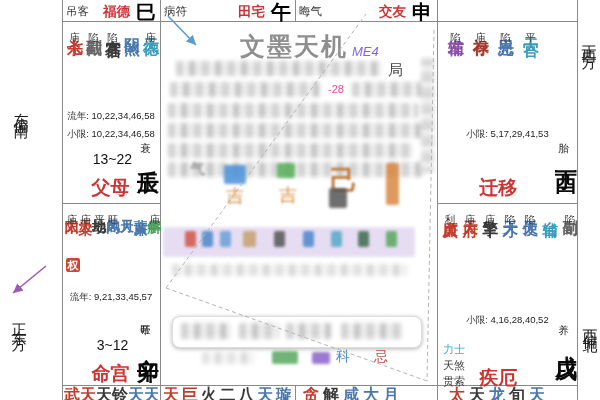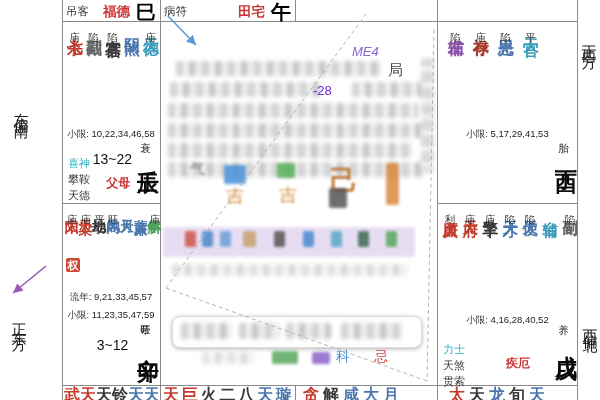--- a/index.html
+++ b/index.html
@@ -25,21 +25,21 @@
   .scol{display:flex;flex-direction:column;align-items:center;}
   .p5 .scol{width:19px}.p4 .scol{width:25px}.p7w .scol{width:20px}.p7t .scol{width:13.8px}
   .sname{writing-mode:vertical-rl;text-orientation:upright;font-weight:bold;font-size:16px;line-height:1.05;letter-spacing:1px;}
   .p7t .sname{font-size:14px}.p7w .sname{font-size:15.5px}
   .sbright{font-size:10.5px;color:#333;margin-top:3px;height:12px;}
   .ln-row{position:absolute;left:0;width:100%;text-align:center;font-size:9.5px;color:#222;white-space:nowrap;}
   .lbl{color:#333;}
   .gods{position:absolute;left:6px;top:133px;}
   .god{font-size:11px;line-height:16px;color:#333;white-space:nowrap;}
   .age{position:absolute;left:24%;width:55%;top:129px;text-align:center;font-size:14px;color:#111;}
-  .pname{position:absolute;left:30%;width:55%;top:153px;text-align:center;font-size:12px;font-weight:bold;color:var(--accent);}
+  .pname{position:absolute;left:30%;width:55%;top:153px;font-size:19px;font-weight:bold;color:var(--accent);}
   .stage{position:absolute;right:9px;top:112px;font-size:10.5px;color:#222;}
   .pillar{position:absolute;right:1px;top:131px;font-size:22px;font-weight:bold;color:#0a0a0a;letter-spacing:3px;}
   .hua{position:absolute;left:4px;top:54px;width:14px;height:14px;background:#cf4433;color:#fff;
        font-size:11px;line-height:14px;text-align:center;border-radius:2px;font-weight:bold;}
   
   .bcell{position:absolute;top:386px;height:14px;overflow:hidden;display:flex;}
   .bchar{font-size:16px;font-weight:bold;line-height:1.1;}
   
   .c-red{color:var(--red)} .c-darkred{color:var(--darkred)} .c-blue{color:var(--blue)}
   .c-teal{color:var(--teal)} .c-green{color:var(--green)} .c-purple{color:var(--purple)}
@@ -84,20 +84,25 @@
     <div class="tcell pos-c1">
         <span class="tgod">吊客</span>
         <span class="tname">福德</span>
         <span class="tbranch">巳</span>
       </div>
       <div class="tcell pos-c2">
         <span class="tgod">病符</span>
         <span class="tname">田宅</span>
         <span class="tbranch">午</span>
       </div>
+      <div class="tcell pos-c4">
+        <span class="tgod">晦气</span>
+        <span class="tname">交友</span>
+        <span class="tbranch">申</span>
+      </div>
   </div>
 
   <div class="palace p5" style="left:62px;top:22px;width:98px;height:182px">
     <div class="stars">
       <div class="scol">
           <div class="sname c-red">七杀</div>
           <div class="sbright">庙</div>
         </div>
         <div class="scol">
           <div class="sname c-gray">副截</div>
@@ -109,26 +114,22 @@
         </div>
         <div class="scol">
           <div class="sname c-blue">阴煞</div>
           <div class="sbright"></div>
         </div>
         <div class="scol">
           <div class="sname c-teal">天德</div>
           <div class="sbright">庙</div>
         </div>
     </div>
+    <div class="ln-row" style="top:88px"><span class="lbl">流年:</span> <span>10,22,34,46,58</span></div>
     <div class="ln-row" style="top:106px"><span class="lbl">小限:</span> <span>10,22,34,46,58</span></div>
-    <div class="gods">
-      <div class="god c-cyan">喜神</div>
-        <div class="god c-black">攀鞍</div>
-        <div class="god c-black">天德</div>
-    </div>
     <div class="age">13~22</div>
     <div class="pname">父母</div>
     <div class="stage vtxt">衰</div>
     <div class="pillar vtxt">壬辰</div>
   </div>
 
   <div class="palace p7t" style="left:62px;top:204px;width:98px;height:181px">
     <div class="stars">
       <div class="scol">
           <div class="sname c-red">太阳</div>
@@ -154,22 +155,22 @@
           <div class="sname c-blue">蜚廉</div>
           <div class="sbright"></div>
         </div>
         <div class="scol">
           <div class="sname c-green">年解</div>
           <div class="sbright">庙</div>
         </div>
     </div>
     <div class="hua">权</div>
     <div class="ln-row" style="top:87px"><span class="lbl">流年:</span> <span>9,21,33,45,57</span></div>
-    <div class="ln-row" style="top:105px"><span class="lbl">小限:</span> <span>11,23,35,47,59</span></div>
     <div class="age" style="top:133px">3~12</div>
+    <div class="pname" style="top:157px">命宫</div>
     <div class="stage vtxt">帝旺</div>
     <div class="pillar vtxt" style="top:136px">辛卯</div>
   </div>
 
   <div class="palace p4" style="left:437px;top:22px;width:141px;height:182px">
     <div class="stars" style="left:6px">
       <div class="scol">
           <div class="sname c-purple">左辅</div>
           <div class="sbright">陷</div>
         </div>
@@ -180,20 +181,21 @@
         <div class="scol">
           <div class="sname c-blue">恩光</div>
           <div class="sbright">陷</div>
         </div>
         <div class="scol">
           <div class="sname c-teal">天官</div>
           <div class="sbright">平</div>
         </div>
     </div>
     <div class="ln-row" style="top:106px"><span class="lbl">小限:</span> <span>5,17,29,41,53</span></div>
+    <div class="pname">迁移</div>
     <div class="stage vtxt">胎</div>
     <div class="pillar vtxt">丁酉</div>
   </div>
 
   <div class="palace p7w" style="left:437px;top:204px;width:141px;height:181px">
     <div class="stars">
       <div class="scol">
           <div class="sname c-red">廉贞</div>
           <div class="sbright">利</div>
         </div>
@@ -221,21 +223,21 @@
           <div class="sname c-gray">副旬</div>
           <div class="sbright">陷</div>
         </div>
     </div>
     <div class="ln-row" style="top:110px"><span class="lbl">小限:</span> <span>4,16,28,40,52</span></div>
     <div class="gods" style="top:137px">
       <div class="god c-cyan">力士</div>
         <div class="god c-black">天煞</div>
         <div class="god c-black">贯索</div>
     </div>
-    <div class="pname" style="top:151px">疾厄</div>
+    <div class="pname" style="top:161px">疾厄</div>
     <div class="stage vtxt">养</div>
     <div class="pillar vtxt" style="top:134px">戊戌</div>
   </div>
 
   <div class="bcell" style="left:64px;width:94px;justify-content:space-between">
     <span class="bchar c-red">武</span>
       <span class="bchar c-red">天</span>
       <span class="bchar c-black">天</span>
       <span class="bchar c-black">铃</span>
       <span class="bchar c-blue">天</span>
@@ -258,26 +260,27 @@
       <span class="bchar c-blue">月</span>
   </div>
   <div class="bcell" style="left:449px;width:108px;gap:4px">
     <span class="bchar c-red">太</span>
       <span class="bchar c-black">天</span>
       <span class="bchar c-blue">龙</span>
       <span class="bchar c-black">旬</span>
       <span class="bchar c-blue">天</span>
   </div>
 
+  <div class="wm">文墨天机</div>
   <div class="wmcode">ME4</div>
 
   <div class="blur" style="left:176px;top:61px;width:205px;height:15px"></div>
   <div class="frag" style="left:388px;top:61px;font-size:15px;color:#444;filter:blur(.4px)">局</div>
   <div class="blur" style="left:170px;top:82px;width:150px;height:15px"></div>
-  <div class="frag" style="left:313px;top:83px;font-size:13px;color:#6d28d9">-28</div>
+  <div class="frag" style="left:328px;top:83px;font-size:11px;color:#ec4899">-28</div>
   <div class="blur" style="left:352px;top:82px;width:70px;height:15px"></div>
   <div class="blur" style="left:168px;top:103px;width:250px;height:15px"></div>
   <div class="blur" style="left:168px;top:123px;width:255px;height:15px"></div>
   <div class="blur" style="left:168px;top:143px;width:245px;height:15px"></div>
   <div class="blur" style="left:168px;top:162px;width:255px;height:15px"></div>
   <div class="vblur" style="left:421px;top:58px;width:13px;height:115px"></div>
 
   <div class="frag" style="left:190px;top:160px;font-size:15px;color:#888;filter:blur(1px)">气</div>
   <div class="cblk" style="left:224px;top:165px;width:22px;height:19px;background:#4a90d9"></div>
   <div class="frag" style="left:226px;top:184px;font-size:18px;color:#d89040;filter:blur(.8px)">吉</div>

